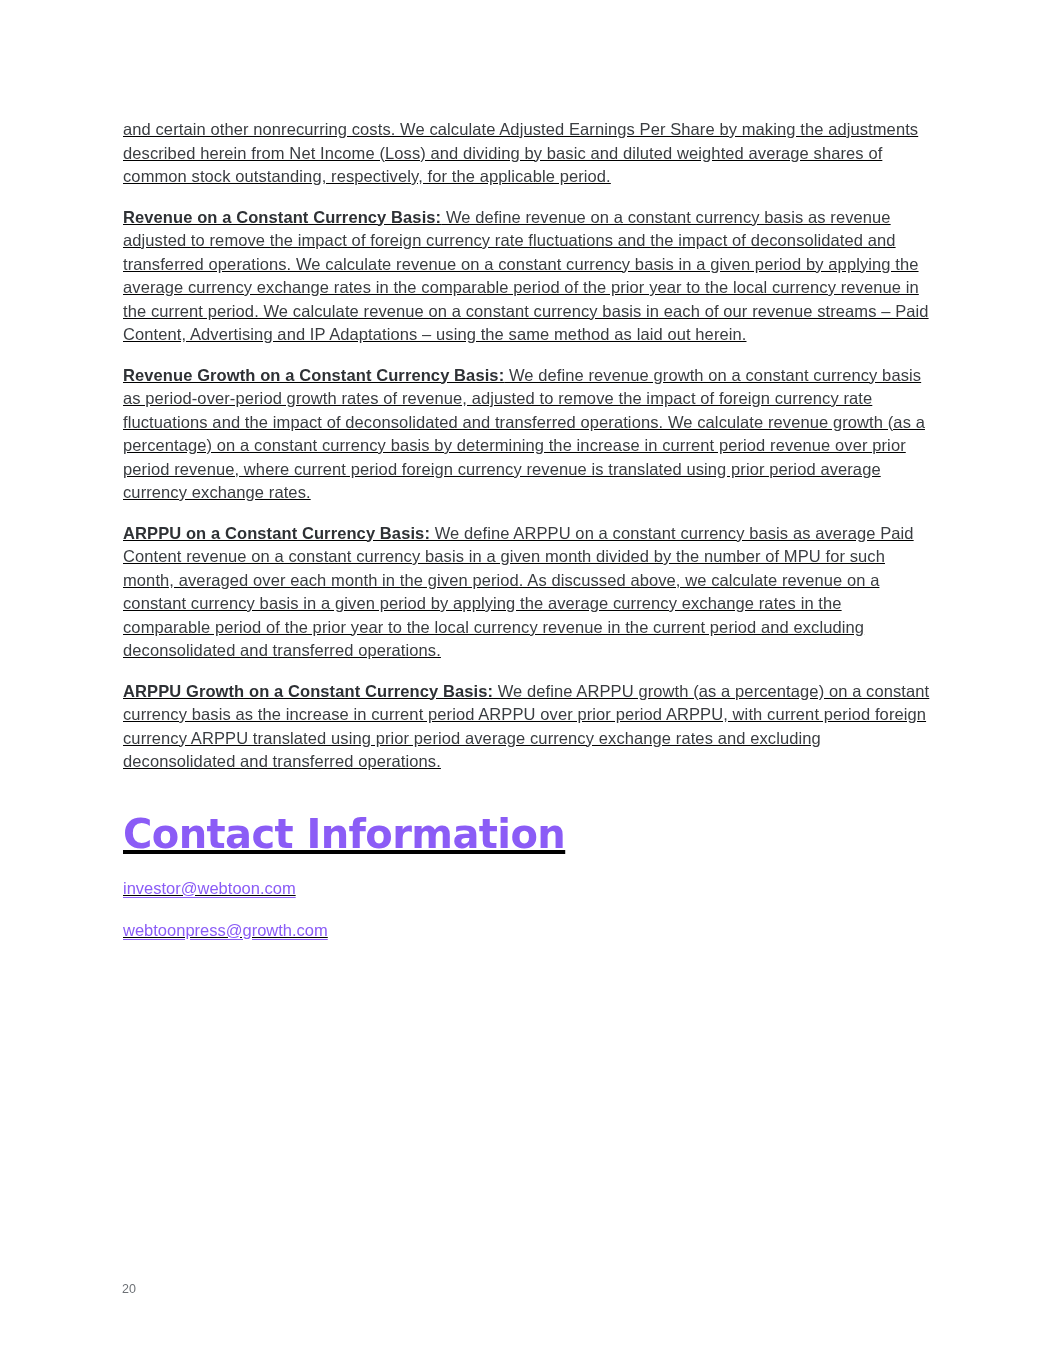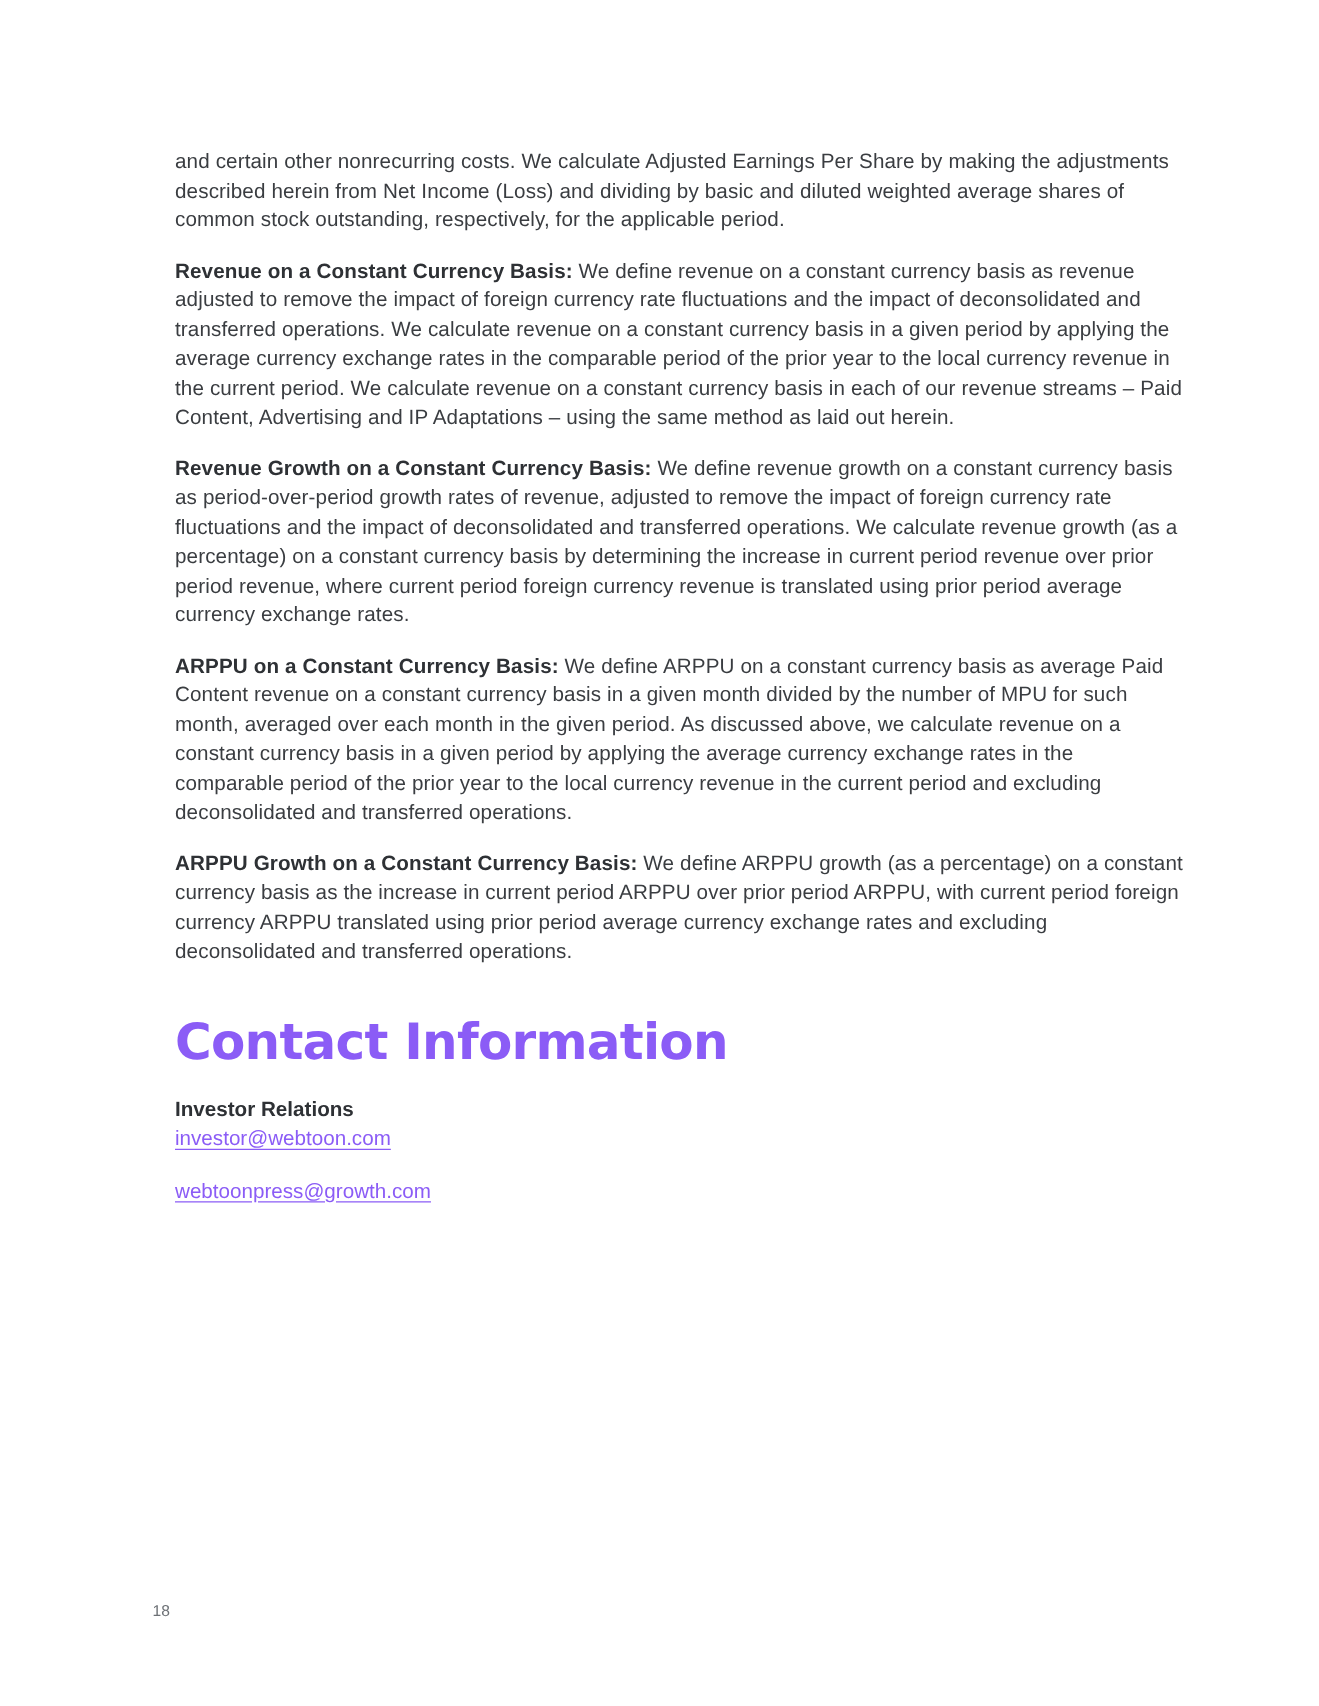--- a/index.html
+++ b/index.html
@@ -10,23 +10,24 @@
   }
   .page {
     position: relative;
     width: 1055px;
     height: 1365px;
     background: #ffffff;
     overflow: hidden;
   }
   .content {
     position: absolute;
-    left: 140px;
+    left: 123px;
     top: 118px;
     width: 809px;
+    text-decoration: underline;
   }
   p.body-para {
     font-size: 16.5px;
     line-height: 23.5px;
     color: #3a3d41;
     margin: 0 0 17px 0;
     letter-spacing: 0.1px;
   }
   .para-lead {
     font-weight: bold;
@@ -89,24 +90,23 @@
 
     <p class="body-para"><span class="para-lead">Revenue Growth on a Constant Currency Basis:</span><span> We define revenue growth on a constant currency basis as period-over-period growth rates of revenue, adjusted to remove the impact of foreign currency rate fluctuations and the impact of deconsolidated and transferred operations. We calculate revenue growth (as a percentage) on a constant currency basis by determining the increase in current period revenue over prior period revenue, where current period foreign currency revenue is translated using prior period average currency exchange rates.</span></p>
 
     <p class="body-para"><span class="para-lead">ARPPU on a Constant Currency Basis:</span><span> We define ARPPU on a constant currency basis as average Paid Content revenue on a constant currency basis in a given month divided by the number of MPU for such month, averaged over each month in the given period. As discussed above, we calculate revenue on a constant currency basis in a given period by applying the average currency exchange rates in the comparable period of the prior year to the local currency revenue in the current period and excluding deconsolidated and transferred operations.</span></p>
 
     <p class="body-para"><span class="para-lead">ARPPU Growth on a Constant Currency Basis:</span><span> We define ARPPU growth (as a percentage) on a constant currency basis as the increase in current period ARPPU over prior period ARPPU, with current period foreign currency ARPPU translated using prior period average currency exchange rates and excluding deconsolidated and transferred operations.</span></p>
 
     <h1 class="section-heading">Contact Information</h1>
 
     <div class="contact-block">
-      <div class="contact-title">Investor Relations</div>
       <div class="contact-email-line"><a class="email-link">investor@webtoon.com</a></div>
     </div>
 
     <div class="contact-block">
       <div class="contact-email-line"><a class="email-link">webtoonpress@growth.com</a></div>
     </div>
 
   </div>
 
-  <div class="page-number">18</div>
+  <div class="page-number">20</div>
 </div>
 
 </body></html>

